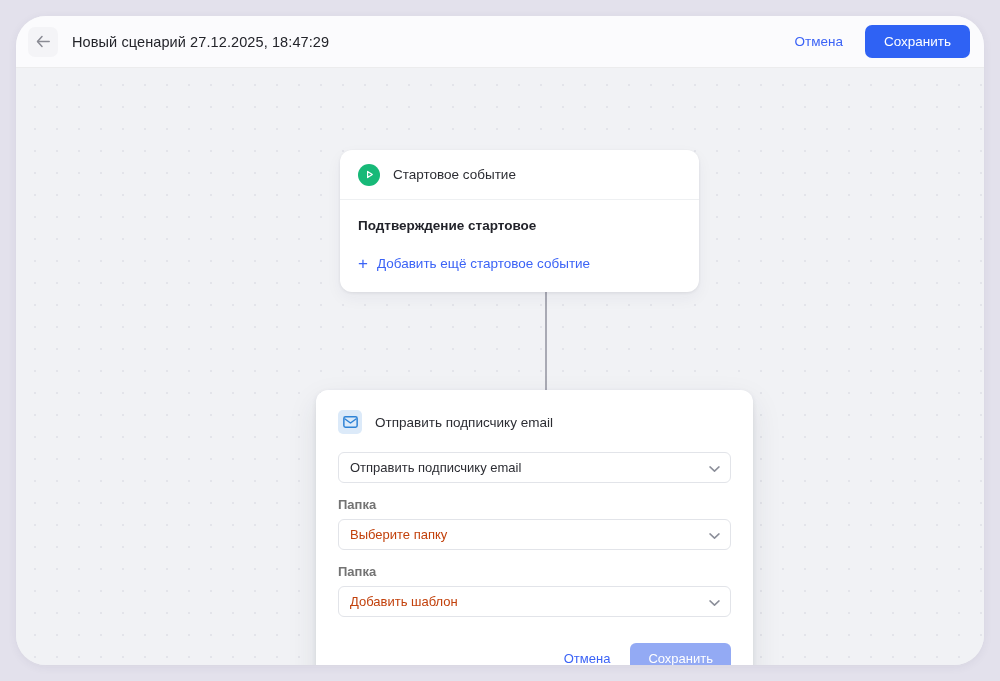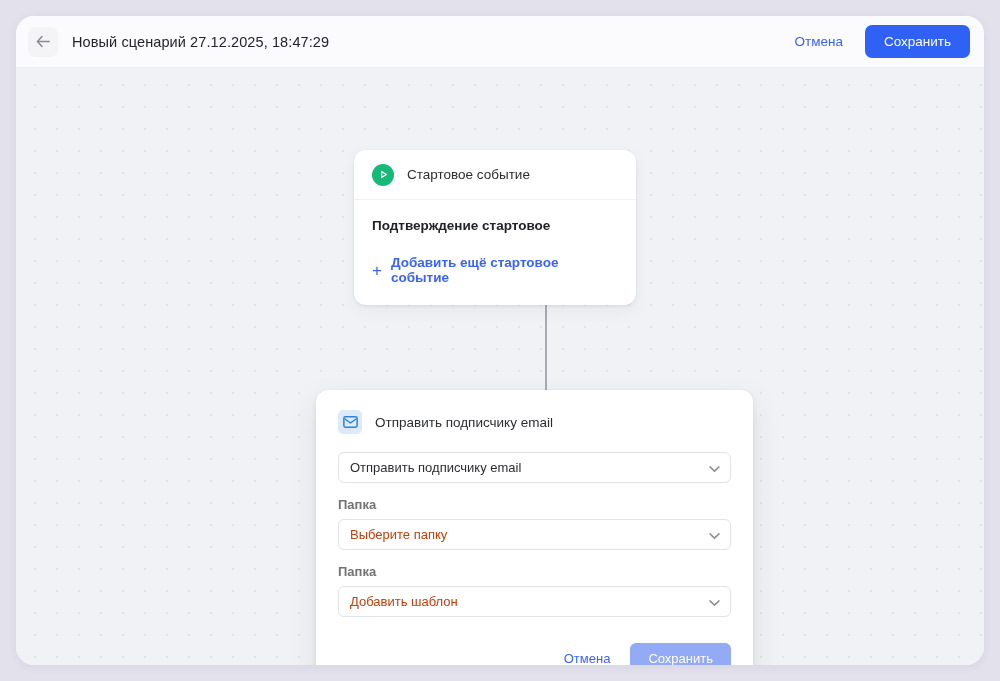--- a/index.html
+++ b/index.html
@@ -15,21 +15,21 @@
     font-family: "Liberation Sans", "DejaVu Sans", sans-serif;
     -webkit-font-smoothing: antialiased;
   }
 
   .app-window {
     position: absolute;
     left: 16px;
     top: 16px;
     width: 968px;
     height: 649px;
-    border-radius: 18px;
+    border-radius: 30px;
     background: #f1f2f5;
     overflow: hidden;
     box-shadow: 0 2px 10px rgba(60,60,90,.07);
   }
 
   
   .topbar {
     position: absolute;
     left: 0; top: 0;
     width: 968px;
@@ -119,23 +119,23 @@
   }
   .plus-node svg { display: block; }
 
   
   .card {
     position: absolute;
     background: #ffffff;
     border-radius: 12px;
   }
   .start-card {
-    left: 338px;
+    left: 324px;
     top: 82px;
-    width: 282px;
+    width: 359px;
     box-shadow: 0 1px 3px rgba(40,45,70,.09), 0 6px 16px rgba(40,45,70,.05);
   }
   .start-head {
     display: flex;
     align-items: center;
     height: 50px;
     padding: 0 18px;
     border-bottom: 1px solid #eef0f2;
     box-sizing: border-box;
   }
@@ -172,21 +172,21 @@
   .add-more .pl {
     color: #3b63f6;
     font-size: 17px;
     line-height: 1;
     margin-right: 9px;
     font-weight: 400;
   }
   .add-more .lbl {
     color: #3b63f6;
     font-size: 13.5px;
-    font-weight: bold;
+    font-weight: normal;
   }
 
   
   .email-card {
     left: 300px;
     top: 322px;
     width: 437px;
     box-shadow: 0 2px 5px rgba(40,45,70,.10), 0 12px 30px rgba(40,45,70,.10);
     padding: 20px 22px 18px 22px;
     box-sizing: border-box;

